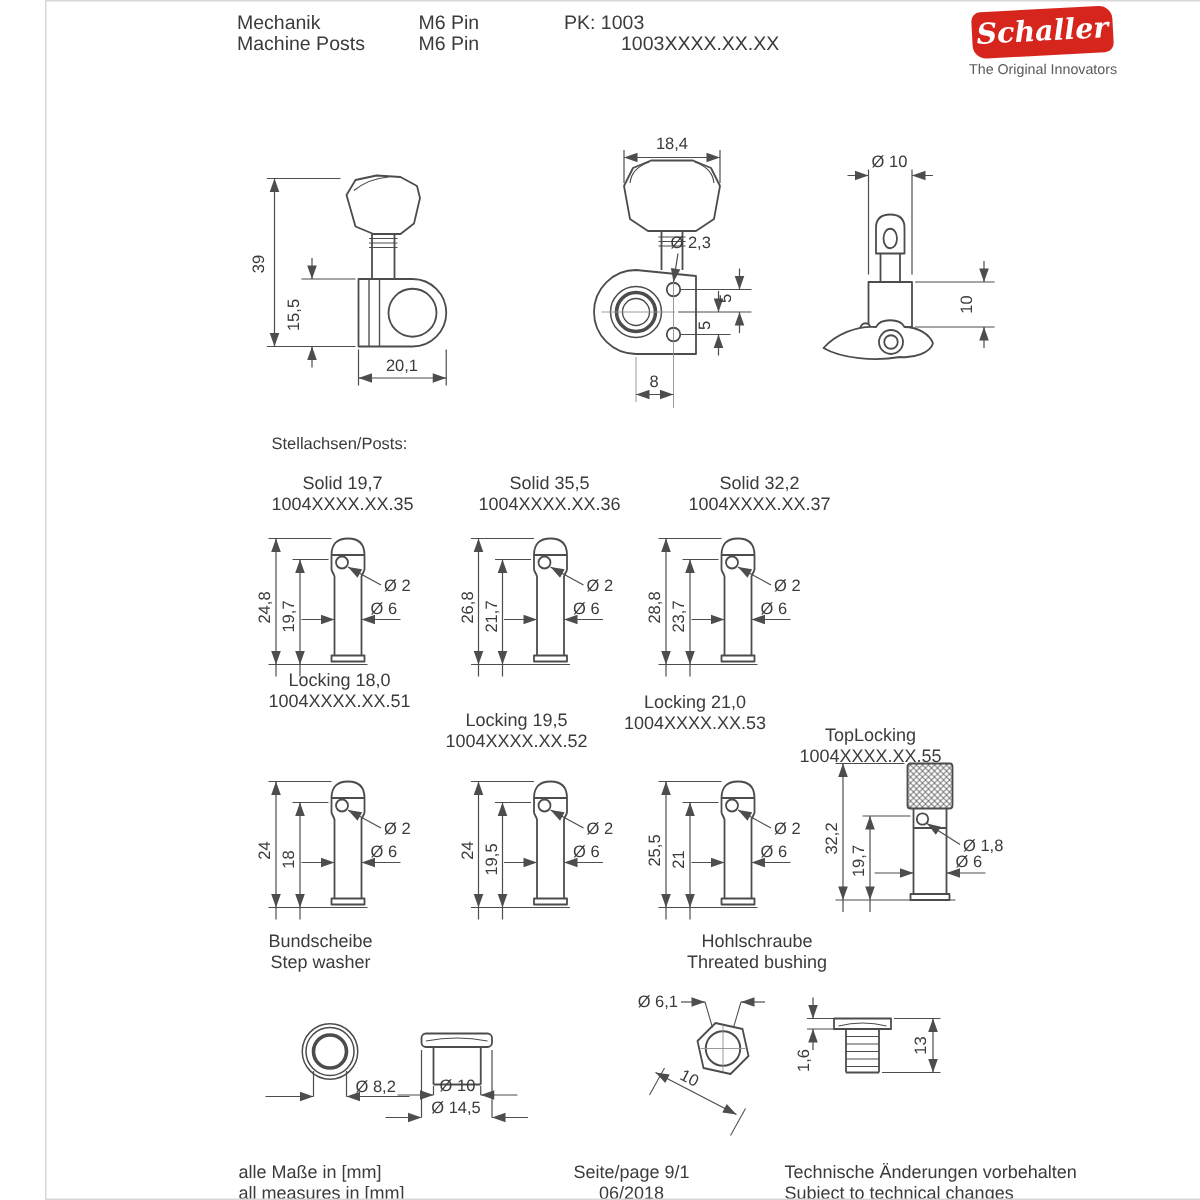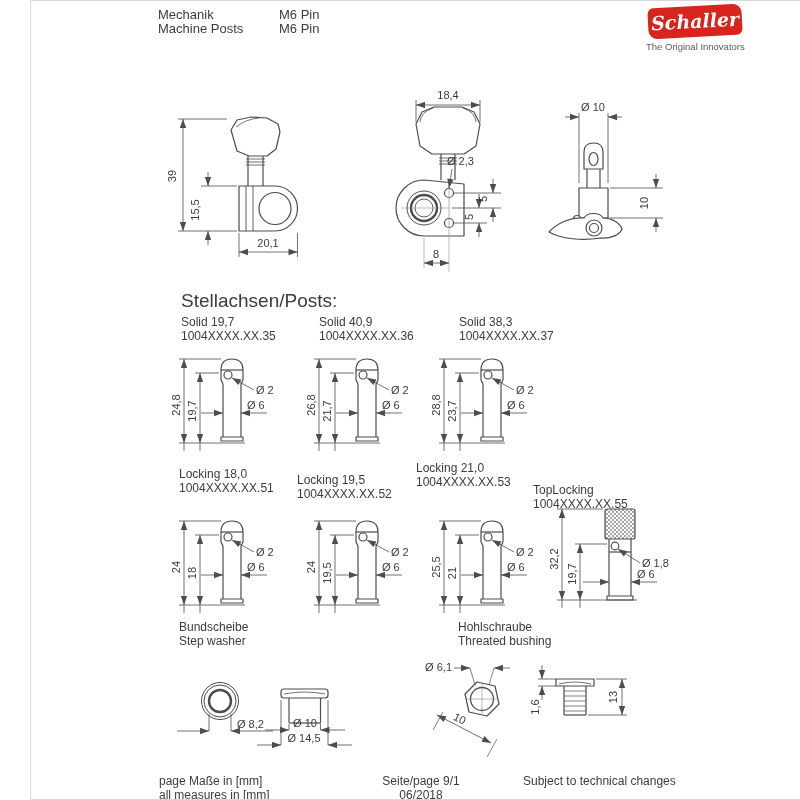--- a/index.html
+++ b/index.html
@@ -6,22 +6,22 @@
   #page{position:relative;width:800px;height:800px;background:#ffffff;
         border:1px solid #d8d8d8;box-sizing:border-box;overflow:hidden;
         font-family:"Liberation Sans",sans-serif;color:#3b3b3b;margin-left:30px;}
   
   .hdr{position:absolute;top:7px;font-size:13px;line-height:14px;white-space:nowrap;}
   .logo-box{position:absolute;left:617px;top:5px;width:94px;height:31px;background:#d6251d;
             transform:rotate(-3deg);border-radius:6px 9px 6px 9px;color:#fff;text-align:center;
             font-family:"DejaVu Serif",serif;font-style:italic;font-weight:bold;font-size:19px;line-height:30px;}
   .logo-tag{position:absolute;left:615px;top:40px;font-size:9.5px;color:#5a5a5a;}
   
-  .sec-title{position:absolute;font-size:19px;}
-  .plabel{position:absolute;font-size:12px;line-height:13.5px;white-space:nowrap;}
+  .sec-title{position:absolute;font-size:11px;}
+  .plabel{position:absolute;font-size:12px;line-height:13.5px;white-space:nowrap;text-align:center;}
   .foot{position:absolute;top:774px;font-size:12px;line-height:13.5px;white-space:nowrap;}
   .foot.center{text-align:center;}
   
   svg{position:absolute;overflow:visible;}
   svg .thin line, svg .thin path{stroke:#4d4d4d;stroke-width:0.8;fill:none;}
   svg .body line, svg .body path, svg .body rect, svg .body circle,
   svg .body ellipse, svg .body polygon{stroke:#4c4c4c;stroke-width:1.2;fill:none;stroke-linejoin:round;}
   svg .bold{stroke-width:2.4 !important;}
   svg .wfill{fill:#ffffff !important;}
   svg .knurl{fill:url(#knurl) !important;}
@@ -34,20 +34,24 @@
 <div id="page">
 
   <div class="hdr" style="left:127px">
     <div>Mechanik</div>
     <div>Machine Posts</div>
   </div>
   <div class="hdr" style="left:248px">
     <div>M6 Pin</div>
     <div>M6 Pin</div>
   </div>
+  <div class="hdr" style="left:345px">
+    <div>PK: 1003</div>
+    <div style="padding-left:38px">1003XXXX.XX.XX</div>
+  </div>
   <div class="logo-box" style="background: rgb(214, 37, 29);">
     <span>Schaller</span>
   </div>
   <div class="logo-tag">The Original Innovators</div>
 
   <svg id="main-views" style="left:120px;top:85px" width="600" height="205" viewBox="0 0 600 205">
     <defs>
       <marker id="arrowM" viewBox="0 0 10 8" refX="9.5" refY="4" markerWidth="10" markerHeight="8" orient="auto-start-reverse" markerUnits="userSpaceOnUse">
         <path d="M0.5,0.8 L9.5,4 L0.5,7.2 Z" fill="#4d4d4d"></path>
       </marker>
@@ -154,29 +158,29 @@
     </g>
   </svg>
 
   <div class="sec-title" style="left:150px;top:289px">Stellachsen/Posts:</div>
 
   <div class="plabel" style="left:150px;top:315px">
     <div>Solid 19,7</div>
     <div>1004XXXX.XX.35</div>
   </div>
   <div class="plabel" style="left:288px;top:315px">
-    <div>Solid 40,9</div>
+    <div>Solid 35,5</div>
     <div>1004XXXX.XX.36</div>
   </div>
   <div class="plabel" style="left:428px;top:315px">
-    <div>Solid 38,3</div>
+    <div>Solid 32,2</div>
     <div>1004XXXX.XX.37</div>
   </div>
 
-  <div class="plabel" style="left:148px;top:467px">
+  <div class="plabel" style="left:148px;top:446px">
     <div>Locking 18,0</div>
     <div>1004XXXX.XX.51</div>
   </div>
   <div class="plabel" style="left:266px;top:473px">
     <div>Locking 19,5</div>
     <div>1004XXXX.XX.52</div>
   </div>
   <div class="plabel" style="left:385px;top:461px">
     <div>Locking 21,0</div>
     <div>1004XXXX.XX.53</div>
@@ -490,24 +494,25 @@
         <line x1="435" y1="28" x2="466" y2="28"></line>
           <line x1="427" y1="64" x2="466" y2="64"></line>
         <line x1="461" y1="28" x2="461" y2="64" marker-start="url(#arrowM)" marker-end="url(#arrowM)"></line>
       </g>
       <text text-anchor="middle" transform="translate(378,56) rotate(-90)">1,6</text>
       <text text-anchor="middle" transform="translate(456,46) rotate(-90)">13</text>
     </g>
   </svg>
 
   <div class="foot" style="left:128px">
-    <div>page Maße in [mm]</div>
+    <div>alle Maße in [mm]</div>
     <div>all measures in [mm]</div>
   </div>
   <div class="foot center" style="left:305px;width:170px">
     <div>Seite/page 9/1</div>
     <div>06/2018</div>
   </div>
   <div class="foot" style="left:492px">
+    <div>Technische Änderungen vorbehalten</div>
     <div>Subject to technical changes</div>
   </div>
 
 </div>
 
 </body></html>

